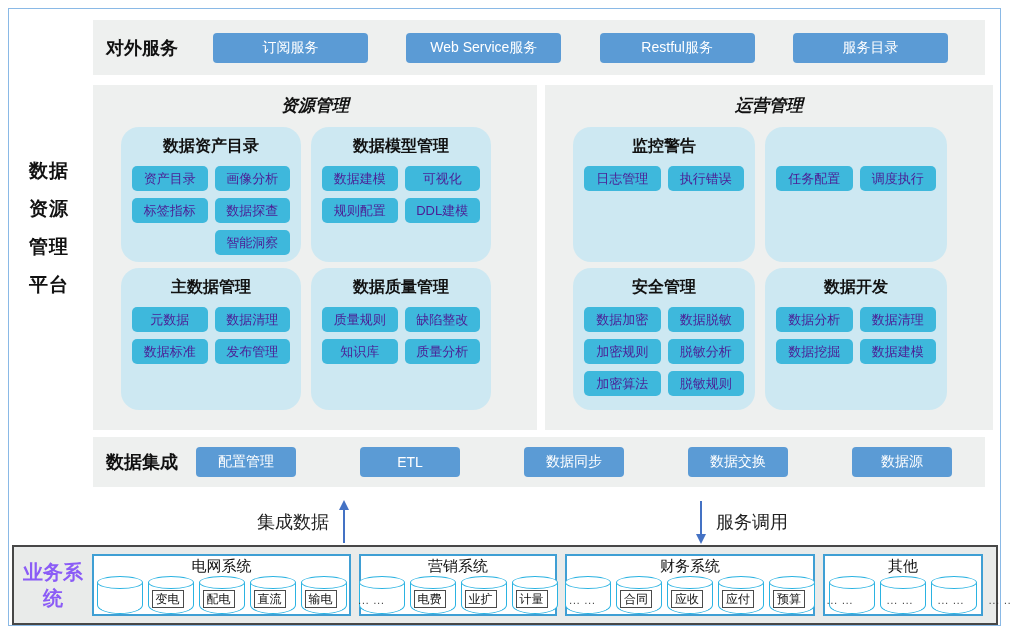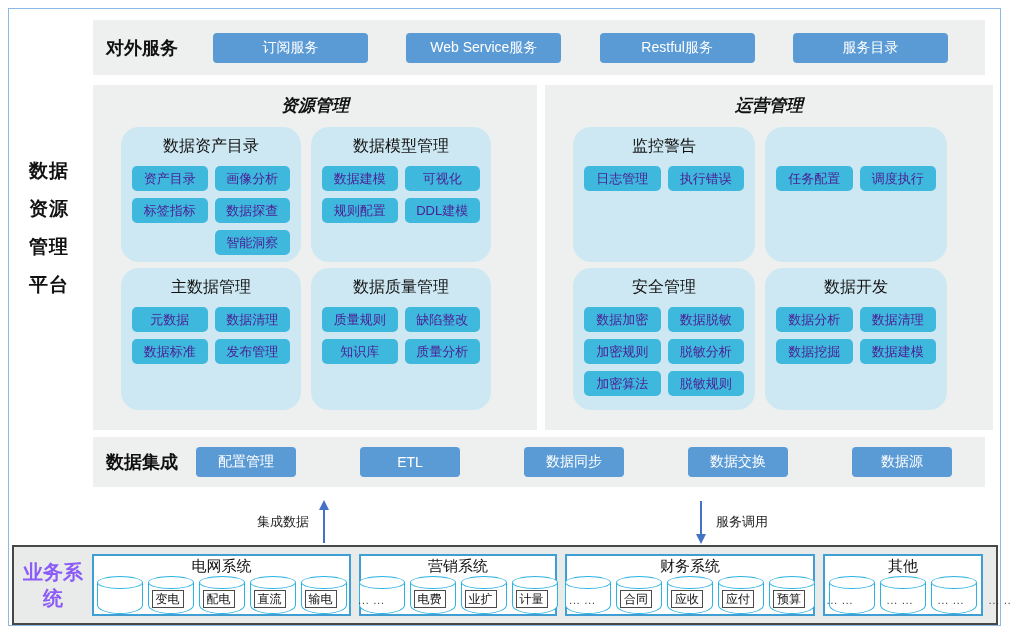--- a/index.html
+++ b/index.html
@@ -22,31 +22,31 @@
   .top-strip .strip-title{width:120px;padding-left:13px;box-sizing:border-box;}
   .top-buttons{flex:1;display:flex;justify-content:space-between;padding-right:37px;}
   .top-buttons .btn-blue{width:155px;}
 
   .panel{position:absolute;top:85px;height:345px;background:#eef0ef;box-sizing:border-box;}
   .panel-resource{left:93px;width:444px;}
   .panel-operation{left:545px;width:448px;}
   .panel-title{height:33px;padding-top:9px;text-align:center;font-size:17px;font-weight:700;color:#111;font-style:italic;}
   .panel-grid{display:grid;grid-template-columns:1fr 1fr;grid-template-rows:135px 142px;gap:6px 10px;padding:0 46px 0 28px;}
   .subpanel{background:#cde8f2;border-radius:18px;box-sizing:border-box;}
-  .sp-title{height:26px;padding-top:9px;text-align:center;font-size:16px;font-weight:400;color:#111;}
+  .sp-title{height:26px;padding-top:9px;text-align:center;font-size:16px;font-weight:700;color:#111;}
   .sp-grid{display:grid;grid-template-columns:1fr 1fr;grid-auto-rows:25px;gap:7px;padding:4px 11px 8px 11px;}
   .sp-spacer{height:25px;}
 
   .integration-strip{left:93px;top:437px;width:892px;height:50px;}
   .integration-strip .strip-title{width:103px;padding-left:13px;box-sizing:border-box;}
   .int-buttons{flex:1;display:flex;justify-content:space-between;padding-right:33px;}
   .int-buttons .btn-blue{width:100px;}
 
   
-  .flow{position:absolute;top:499px;height:46px;display:flex;align-items:center;gap:9px;font-size:13px;color:#222;}
+  .flow{position:absolute;top:499px;height:46px;display:flex;align-items:center;gap:9px;font-size:18px;color:#222;}
   .flow-up{left:257px;}
   .flow-down{left:695px;}
 
   
   .business-strip{position:absolute;left:12px;top:545px;width:986px;height:80px;background:#e9ebea;
     border:2px solid #474747;box-sizing:border-box;display:flex;align-items:center;}
   .business-title{width:78px;text-align:center;font-size:20px;font-weight:700;color:#8b5cf6;line-height:26px;word-break:break-all;}
   .sys-boxes{display:flex;gap:8px;align-items:stretch;height:62px;}
   .sys-box{background:#fff;border:2px solid #3f9fd4;box-sizing:border-box;display:flex;flex-direction:column;}
   .sys-title{text-align:center;font-size:15px;color:#111;padding-top:1px;height:19px;}

